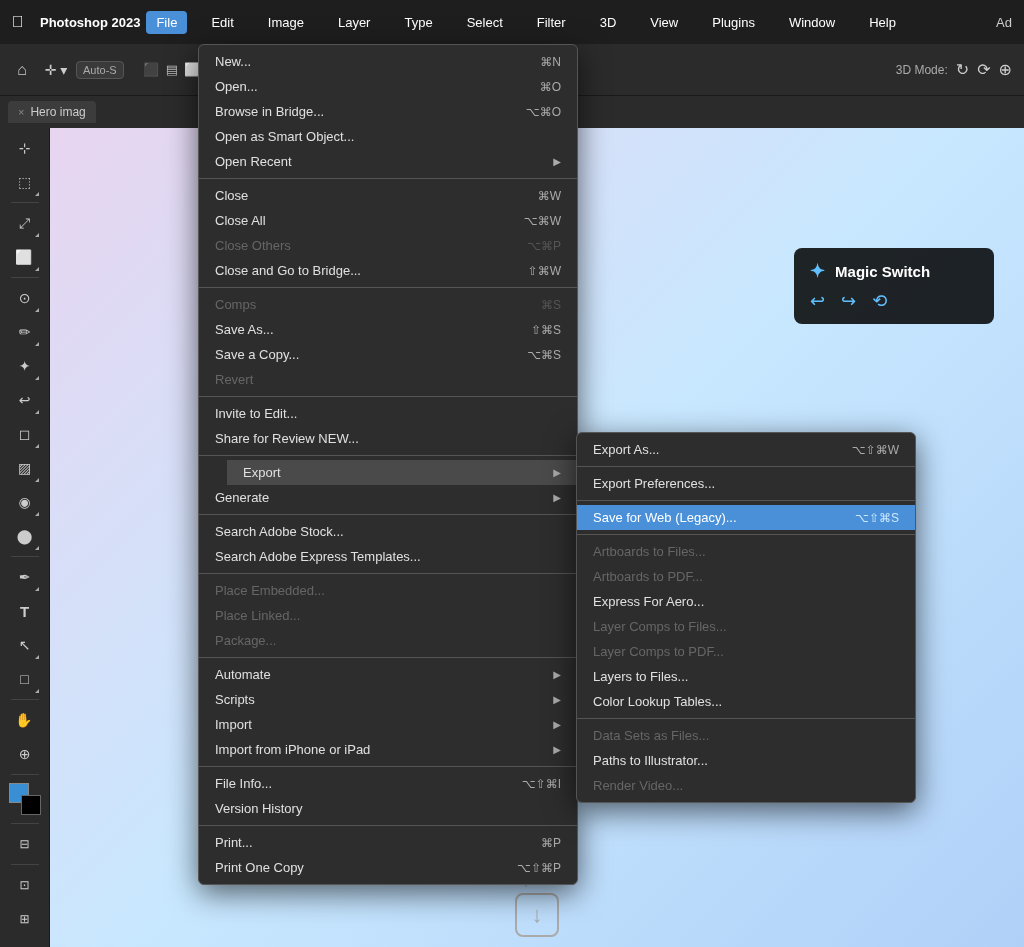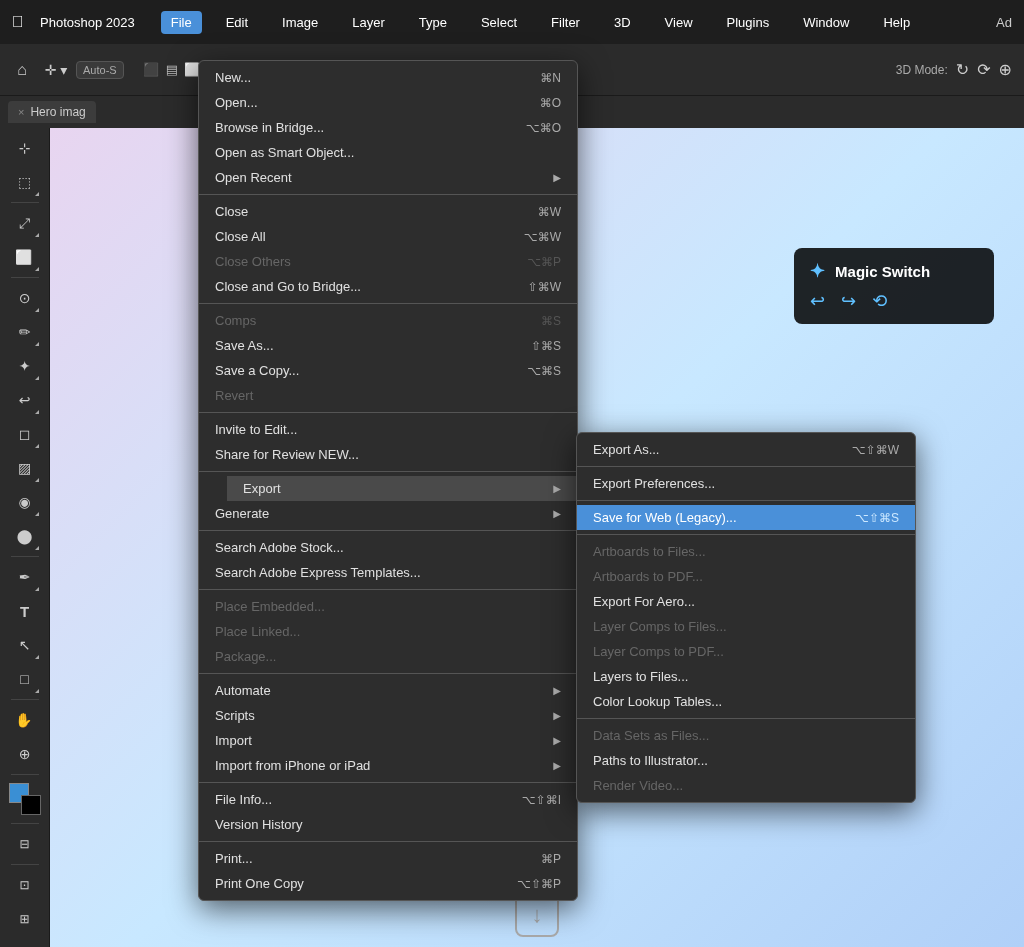--- a/index.html
+++ b/index.html
@@ -25,23 +25,23 @@
       position: relative;
       z-index: 100;
     }
     .apple-logo {
       font-size: 16px;
       margin-right: 16px;
       color: #fff;
     }
     .app-name {
       font-size: 13px;
-      font-weight: 400;
+      font-weight: 700;
       color: #fff;
-      margin-right: 26px;
+      margin-right: 6px;
     }
     .menu-items {
       display: flex;
       align-items: center;
       gap: 14px;
     }
     .menu-item {
       padding: 4px 10px;
       border-radius: 4px;
       cursor: pointer;
@@ -185,21 +185,21 @@
       left: 0;
       right: 0;
       bottom: 0;
       z-index: 200;
       pointer-events: none;
     }
 
     
     .file-menu {
       position: absolute;
-      top: 16px;
+      top: 0;
       left: 198px;
       width: 380px;
       background: #2d2d2d;
       border-radius: 6px;
       box-shadow: 0 8px 30px rgba(0,0,0,0.6);
       padding: 4px 0;
       pointer-events: all;
       border: 1px solid #555;
     }
     .menu-section-divider {
@@ -503,21 +503,21 @@
       <span class="shortcut">⌥⇧⌘S</span>
     </div>
     <div class="menu-section-divider"></div>
     <div class="menu-row disabled">
       <span>Artboards to Files...</span>
     </div>
     <div class="menu-row disabled">
       <span>Artboards to PDF...</span>
     </div>
     <div class="menu-row">
-      <span>Export For Aero...</span>
+      <span>Express For Aero...</span>
     </div>
     <div class="menu-row disabled">
       <span>Layer Comps to Files...</span>
     </div>
     <div class="menu-row disabled">
       <span>Layer Comps to PDF...</span>
     </div>
     <div class="menu-row">
       <span>Layers to Files...</span>
     </div>

